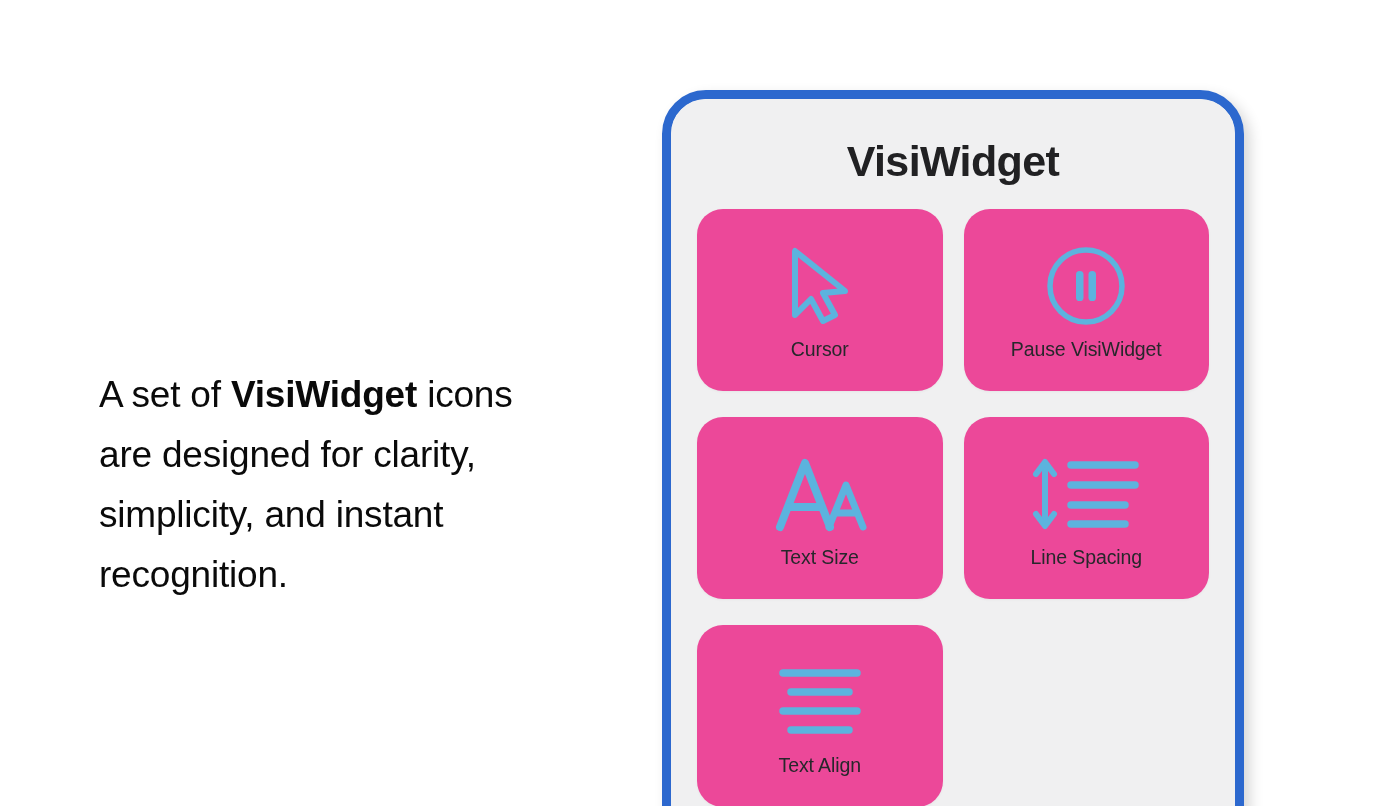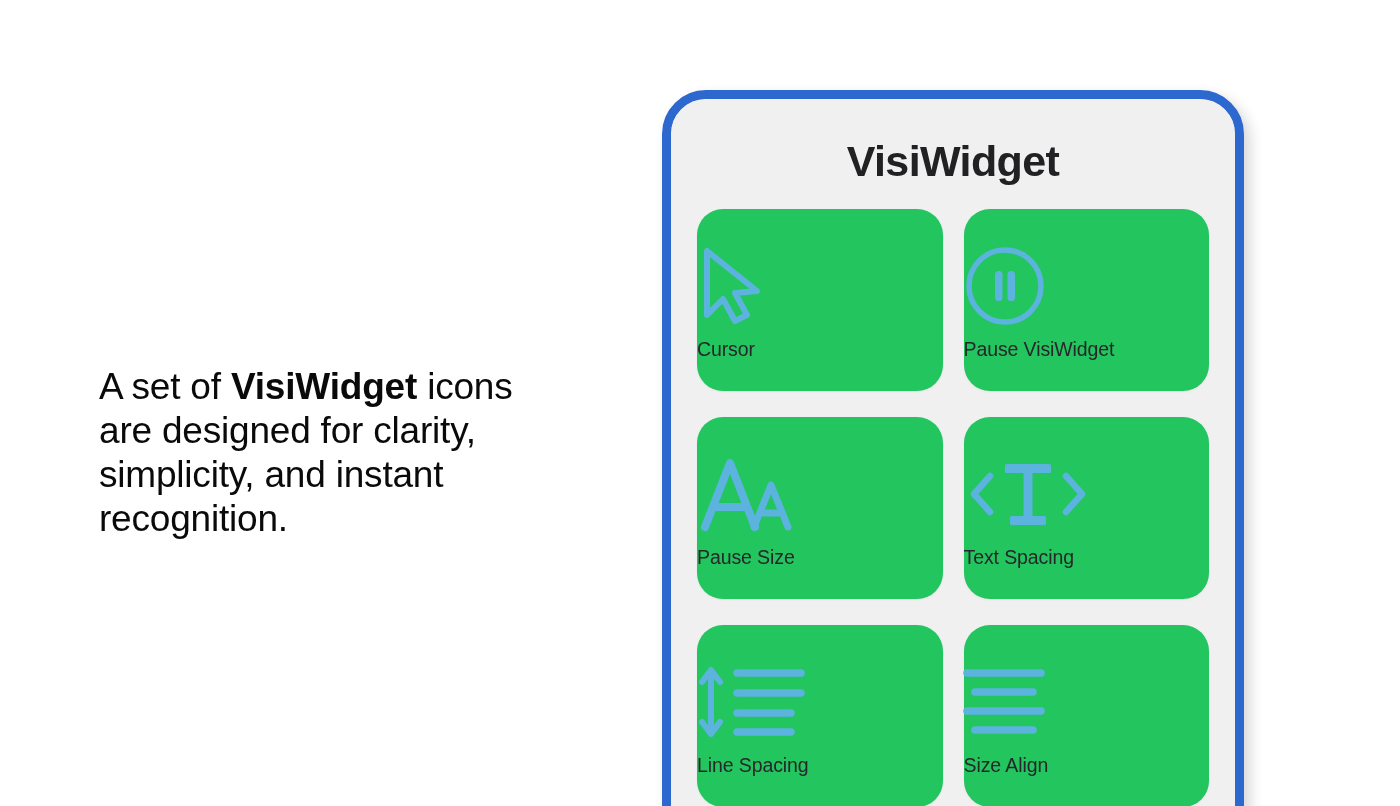--- a/index.html
+++ b/index.html
@@ -17,21 +17,21 @@
     position: relative;
   }
 
   
   #promo-text {
     position: absolute;
     left: 99px;
     top: 365px;
     width: 470px;
     font-size: 37px;
-    line-height: 44px;
+    line-height: 60px;
     color: #0a0a0a;
     letter-spacing: -0.2px;
     font-weight: 400;
   }
   #promo-text .brand { font-weight: 700; }
 
   
   #phone-frame {
     position: absolute;
     left: 662px;
@@ -65,26 +65,26 @@
 
   
   #icon-grid {
     display: grid;
     grid-template-columns: repeat(2, 1fr);
     column-gap: 21px;
     row-gap: 26px;
   }
 
   .icon-card {
-    background: #22c55e;
+    background: #ec4899;
     border-radius: 26px;
     height: 182px;
     display: flex;
     flex-direction: column;
-    align-items: flex-start;
+    align-items: center;
     justify-content: center;
     box-shadow: 0 1px 3px rgba(0,0,0,0.045);
   }
 
   .icon-glyph {
     height: 92px;
     display: flex;
     align-items: center;
     justify-content: center;
   }
@@ -136,38 +136,23 @@
         <div class="icon-glyph">
           <svg width="96" height="78" viewBox="0 0 96 78">
 
             <path d="M8 72 L33 8 L58 72" fill="none" stroke="#5cb3de" stroke-width="8" stroke-linecap="round" stroke-linejoin="round"></path>
             <path d="M18 52 L48 52" fill="none" stroke="#5cb3de" stroke-width="8" stroke-linecap="round"></path>
 
             <path d="M57 72 L74 30 L91 72" fill="none" stroke="#5cb3de" stroke-width="7" stroke-linecap="round" stroke-linejoin="round"></path>
             <path d="M64 58 L84 58" fill="none" stroke="#5cb3de" stroke-width="7" stroke-linecap="round"></path>
           </svg>
         </div>
-        <div class="icon-label">Pause Size</div>
+        <div class="icon-label">Text Size</div>
       </div>
 
-      <div class="icon-card">
-        <div class="icon-glyph">
-          <svg width="128" height="72" viewBox="0 0 128 72">
-
-            <path d="M26 18 L10 36 L26 54" fill="none" stroke="#5cb3de" stroke-width="6.5" stroke-linecap="round" stroke-linejoin="round"></path>
-
-            <path d="M102 18 L118 36 L102 54" fill="none" stroke="#5cb3de" stroke-width="6.5" stroke-linecap="round" stroke-linejoin="round"></path>
-
-            <rect x="41" y="6" width="46" height="9" rx="1.5" fill="#5cb3de"></rect>
-            <rect x="59.5" y="10" width="9" height="52" rx="1.5" fill="#5cb3de"></rect>
-            <rect x="46" y="58" width="36" height="9" rx="1.5" fill="#5cb3de"></rect>
-          </svg>
-        </div>
-        <div class="icon-label">Text Spacing</div>
-      </div>
 
       <div class="icon-card">
         <div class="icon-glyph">
           <svg width="110" height="78" viewBox="0 0 110 78">
 
             <path d="M14 10 L14 68" fill="none" stroke="#5cb3de" stroke-width="6" stroke-linecap="round"></path>
             <path d="M5 19 L14 7 L23 19" fill="none" stroke="#5cb3de" stroke-width="6" stroke-linecap="round" stroke-linejoin="round"></path>
             <path d="M5 59 L14 71 L23 59" fill="none" stroke="#5cb3de" stroke-width="6" stroke-linecap="round" stroke-linejoin="round"></path>
 
             <path d="M40 10 L104 10" stroke="#5cb3de" stroke-width="7.5" stroke-linecap="round"></path>
@@ -181,18 +166,18 @@
 
       <div class="icon-card">
         <div class="icon-glyph">
           <svg width="80" height="70" viewBox="0 0 80 70">
             <path d="M3 6  L77 6" stroke="#5cb3de" stroke-width="7.5" stroke-linecap="round"></path>
             <path d="M11 25 L69 25" stroke="#5cb3de" stroke-width="7.5" stroke-linecap="round"></path>
             <path d="M3 44 L77 44" stroke="#5cb3de" stroke-width="7.5" stroke-linecap="round"></path>
             <path d="M11 63 L69 63" stroke="#5cb3de" stroke-width="7.5" stroke-linecap="round"></path>
           </svg>
         </div>
-        <div class="icon-label">Size Align</div>
+        <div class="icon-label">Text Align</div>
       </div>
 
     </div>
   </div>
 </div>
 
 </body></html>

